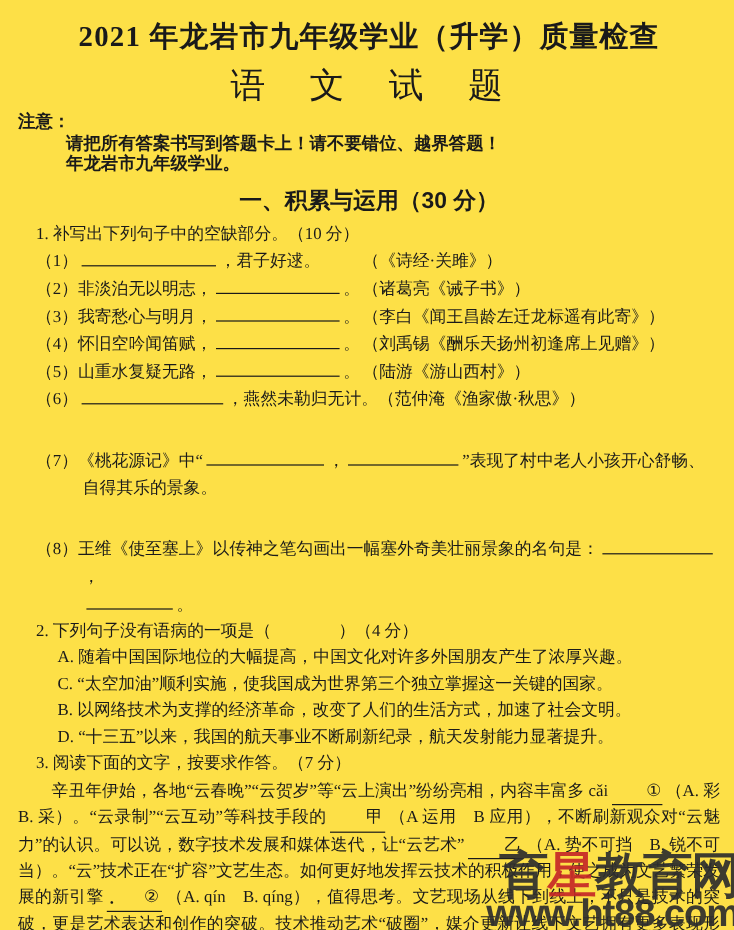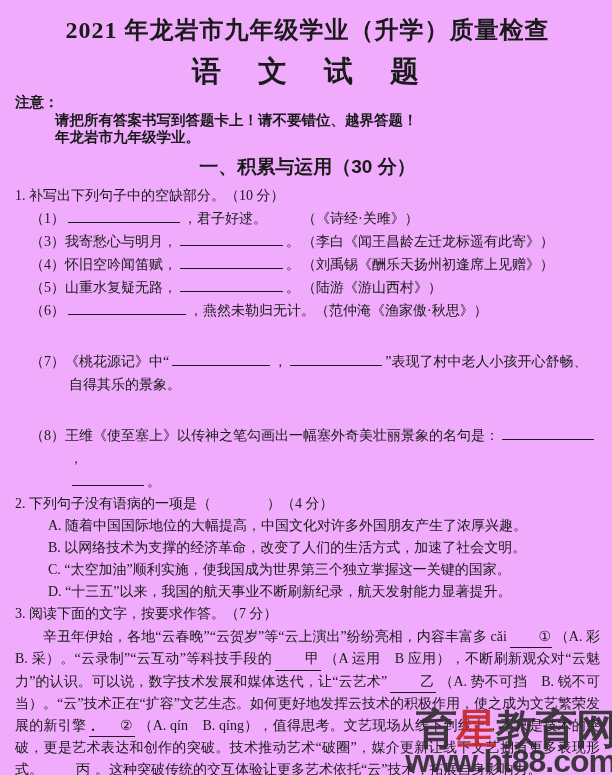--- a/index.html
+++ b/index.html
@@ -20,21 +20,21 @@
     margin:4px 0 2px 0;
     text-align:center;
     font-size:24px;
     font-weight:bold;
     letter-spacing:1px;
   }
   .subject-title{
     margin:6px 0 2px 0;
     text-align:center;
     font-size:29px;
-    font-weight:bold;
+    font-weight:normal;
     letter-spacing:4px;
   }
   .exam-info{
     text-align:center;
     font-family:"Liberation Sans","DejaVu Sans",sans-serif;
     font-weight:bold;
     font-size:15px;
     margin:8px 0 6px 0;
   }
   
@@ -47,21 +47,21 @@
   .notice-lines{padding-left:40px;}
   
   .section-header{
     margin:7px 0 5px 0;
     text-align:center;
     font-family:"Liberation Sans","DejaVu Sans",sans-serif;
     font-weight:bold;
     font-size:19px;
   }
   
-  .stem{line-height:22px;}
+  .stem{line-height:22px;margin-left:15px;}
   .fill-row{
     line-height:23px;
     padding-left:15px;
   }
   .fill-row.hang{
     padding-left:54px;
     text-indent:-39px;
     margin-top:28px;
   }
   .leftcol{display:inline-block;min-width:272px;}
@@ -111,54 +111,55 @@
   }
   .wm-url{
     font-size:32px;
     margin-top:-5px;
     letter-spacing:-1px;
   }
 </style>
 </head>
 <body>
 
-<div class="page" style="background: #f0abfc; color: rgb(26, 26, 26);">
+<div class="page" style="background: #fde047; color: rgb(26, 26, 26);">
 
   <h1 class="exam-title">2021 年龙岩市九年级学业（升学）质量检查</h1>
   <h2 class="subject-title">语　文　试　题</h2>
 
   <div class="notice">
     <div>注意：</div>
     <div class="notice-lines">
       <div>请把所有答案书写到答题卡上！请不要错位、越界答题！</div>
       <div>年龙岩市九年级学业。</div>
     </div>
   </div>
 
   <h3 class="section-header">一、积累与运用（30 分）</h3>
 
   <div class="q">
     <div class="stem">1.  补写出下列句子中的空缺部分。（10 分）</div>
     <div id="q1-items">
         <div class="fill-row"><span class="leftcol"><span>（1）</span><span class="blank" style="min-width: 112px;"></span><span>，君子好逑。</span></span><span>（《诗经·关雎》）</span></div>
+        <div class="fill-row"><span class="leftcol"><span>（2）非淡泊无以明志，</span><span class="blank" style="min-width: 103px;"></span><span>。</span></span><span>（诸葛亮《诫子书》）</span></div>
         <div class="fill-row"><span class="leftcol"><span>（3）我寄愁心与明月，</span><span class="blank" style="min-width: 103px;"></span><span>。</span></span><span>（李白《闻王昌龄左迁龙标遥有此寄》）</span></div>
         <div class="fill-row"><span class="leftcol"><span>（4）怀旧空吟闻笛赋，</span><span class="blank" style="min-width: 103px;"></span><span>。</span></span><span>（刘禹锡《酬乐天扬州初逢席上见赠》）</span></div>
         <div class="fill-row"><span class="leftcol"><span>（5）山重水复疑无路，</span><span class="blank" style="min-width: 103px;"></span><span>。</span></span><span>（陆游《游山西村》）</span></div>
         <div class="fill-row"><span>（6）</span><span class="blank" style="min-width: 118px;"></span><span>，燕然未勒归无计。</span><span>（范仲淹《渔家傲·秋思》）</span></div>
         <div class="fill-row hang"><span>（7）《桃花源记》中“</span><span class="blank" style="min-width: 98px;"></span><span>，</span><span class="blank" style="min-width: 92px;"></span><span>”表现了村中老人小孩开心舒畅、自得其乐的景象。</span></div>
         <div class="fill-row hang"><span>（8）王维《使至塞上》以传神之笔勾画出一幅塞外奇美壮丽景象的名句是：</span><span class="blank" style="min-width: 92px;"></span><span>，</span><br><span class="blank" style="min-width: 72px;"></span><span>。</span></div>
       </div>
   </div>
 
   <div class="q">
     <div class="stem">2.  下列句子没有语病的一项是（　　　　）（4 分）</div>
     <div id="q2-options">
         <div class="option">A.  随着中国国际地位的大幅提高，中国文化对许多外国朋友产生了浓厚兴趣。</div>
+        <div class="option">C.  “太空加油”顺利实施，使我国成为世界第三个独立掌握这一关键的国家。</div>
         <div class="option">B.  以网络技术为支撑的经济革命，改变了人们的生活方式，加速了社会文明。</div>
-        <div class="option">C.  “太空加油”顺利实施，使我国成为世界第三个独立掌握这一关键的国家。</div>
         <div class="option">D.  “十三五”以来，我国的航天事业不断刷新纪录，航天发射能力显著提升。</div>
       </div>
   </div>
 
   <div class="q">
     <div class="stem">3.  阅读下面的文字，按要求作答。（7 分）</div>
     <p class="passage" id="q3-passage"><span>辛丑年伊始，各地“云春晚”“云贺岁”等“云上演出”纷纷亮相，内容丰富多 cǎi</span><span class="blank labeled" style="min-width: 42px;">①</span><span>（A. 彩　B. 采）。“云录制”“云互动”等科技手段的</span><span class="blank labeled" style="min-width: 46px;">甲</span><span>（A 运用　B 应用），不断刷新观众对“云魅力”的认识。可以说，数字技术发展和媒体迭代，让“云艺术”</span><span class="blank labeled" style="min-width: 46px;">乙</span><span>（A. 势不可挡　B. 锐不可当）。“云”技术正在“扩容”文艺生态。如何更好地发挥云技术的积极作用，使之成为文艺繁荣发展的新引</span><span class="dotted">擎</span><span class="blank labeled" style="min-width: 46px;">②</span><span>（A. qín　B. qíng），值得思考。文艺现场从线下到线上，不只是技术的突破，更是艺术表达和创作的突破。技术推动艺术“破圈”，媒介更新让线下文艺拥有更多表现形式。</span><span class="blank labeled" style="min-width: 46px;">丙</span><span>。这种突破传统的交互体验让更多艺术依托“云”技术，拓展自身影响力。</span></p>
 
   </div>
 

